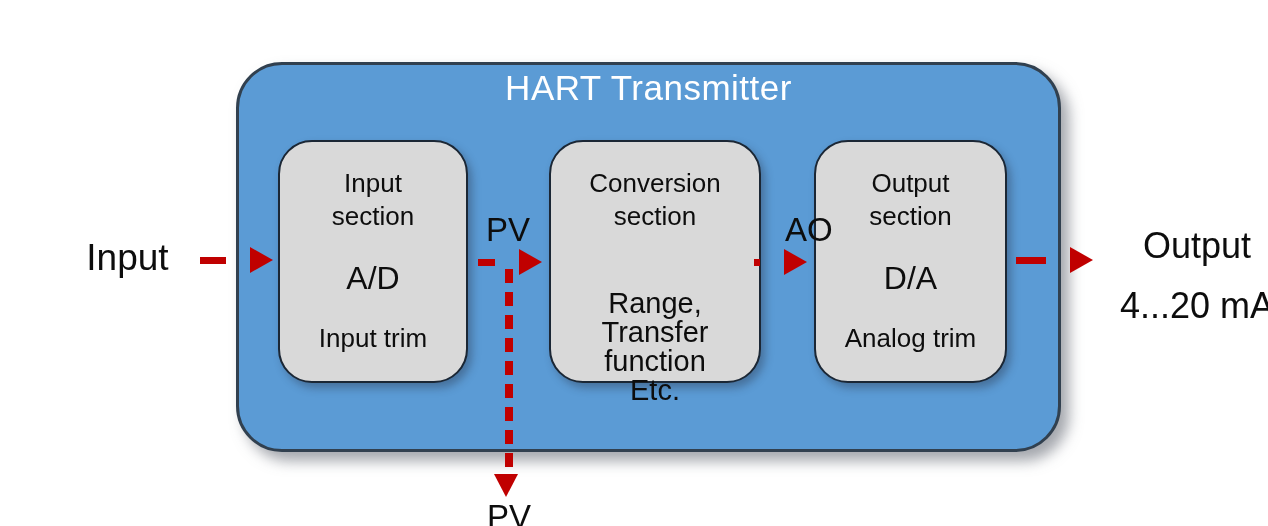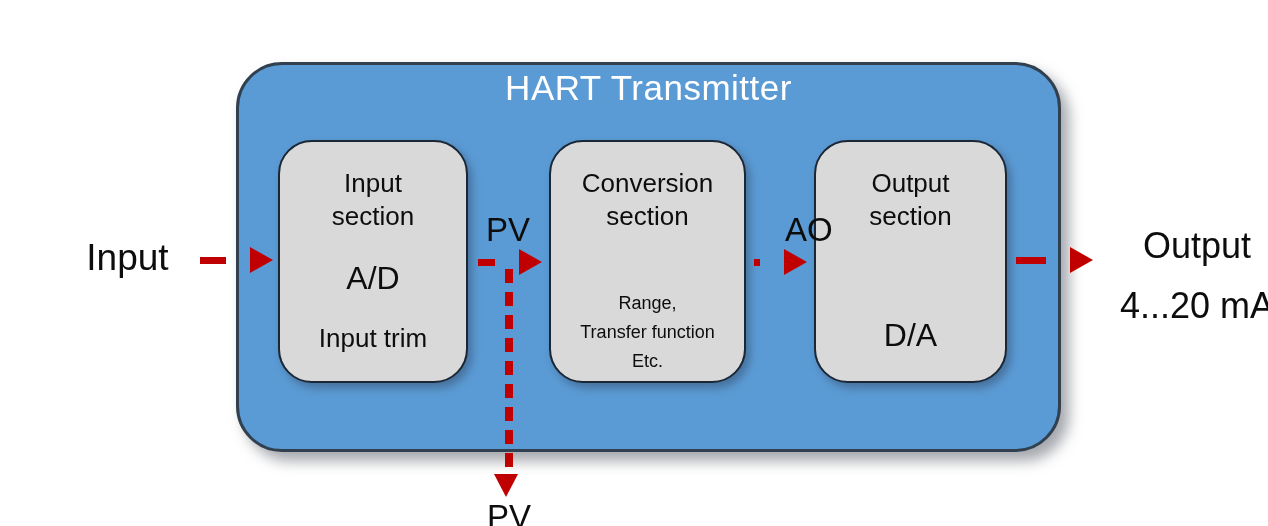--- a/index.html
+++ b/index.html
@@ -23,26 +23,26 @@
   .title{position:absolute;left:188px;top:20px;width:825px;text-align:center;
     color:var(--white);font-size:35px;letter-spacing:0.5px;z-index:3;}
 
   
   .block{position:absolute;top:92px;height:243px;background:var(--gray);
     border:2.5px solid var(--gray-border);border-radius:34px;
     box-shadow:4px 5px 8px rgba(40,50,70,0.40);
     display:flex;flex-direction:column;align-items:center;justify-content:space-between;
     padding:13px 4px 15px;text-align:center;z-index:2;}
   .block-input{left:230px;width:190px;}
-  .block-conversion{left:501px;width:197px;gap:32px;}
+  .block-conversion{left:501px;width:212px;gap:32px;}
   .block-output{left:766px;width:193px;}
   .blk-top{font-size:26px;line-height:33px;white-space:pre-line;}
   .blk-mid{font-size:32px;}
   .blk-bot{font-size:26px;line-height:31px;white-space:pre-line;}
-  .block-conversion .blk-bot{font-size:18px;line-height:29px;}
+  .block-conversion .blk-bot{font-size:29px;line-height:29px;}
 
   
   .h-arrow{position:absolute;display:flex;align-items:center;height:26px;z-index:5;}
   .h-arrow .shaft{flex:1;height:7px;background:var(--red);}
   .h-arrow .head{width:0;height:0;border-left:23px solid var(--red);
     border-top:13px solid transparent;border-bottom:13px solid transparent;}
   .arrow-input{left:140px;top:199px;width:97px;}
   .arrow-pv{left:418px;top:201px;width:88px;}
   .arrow-ao{left:694px;top:201px;width:77px;}
   .arrow-output{left:956px;top:199px;width:101px;}
@@ -83,20 +83,21 @@
 section</div>
     <div class="blk-bot">Range,
 Transfer function
 Etc.</div>
   </div>
 
   <div class="block block-output">
     <div class="blk-top">Output
 section</div>
     <div class="blk-mid">D/A</div>
+    <div class="blk-bot">Analog trim</div>
   </div>
 
   <div class="h-arrow arrow-input">
     <div class="shaft"></div>
     <div class="head"></div>
   </div>
   <div class="h-arrow arrow-pv">
     <div class="shaft"></div>
     <div class="head"></div>
   </div>

